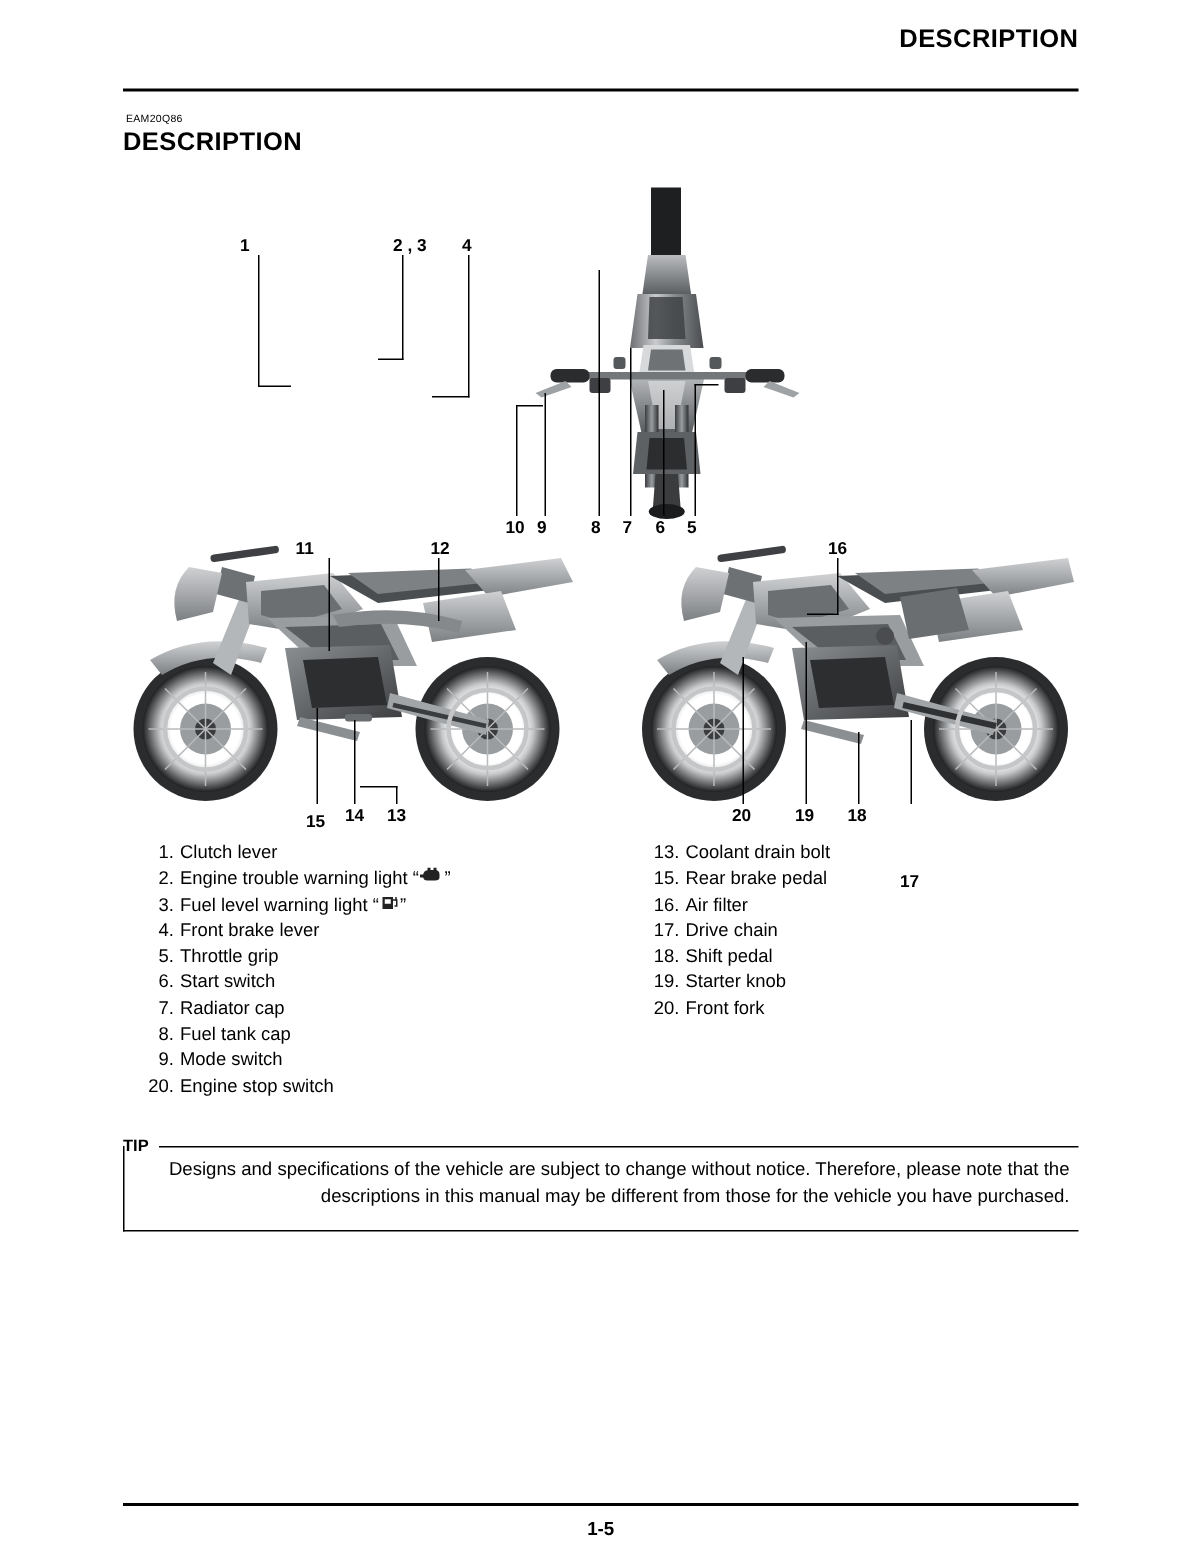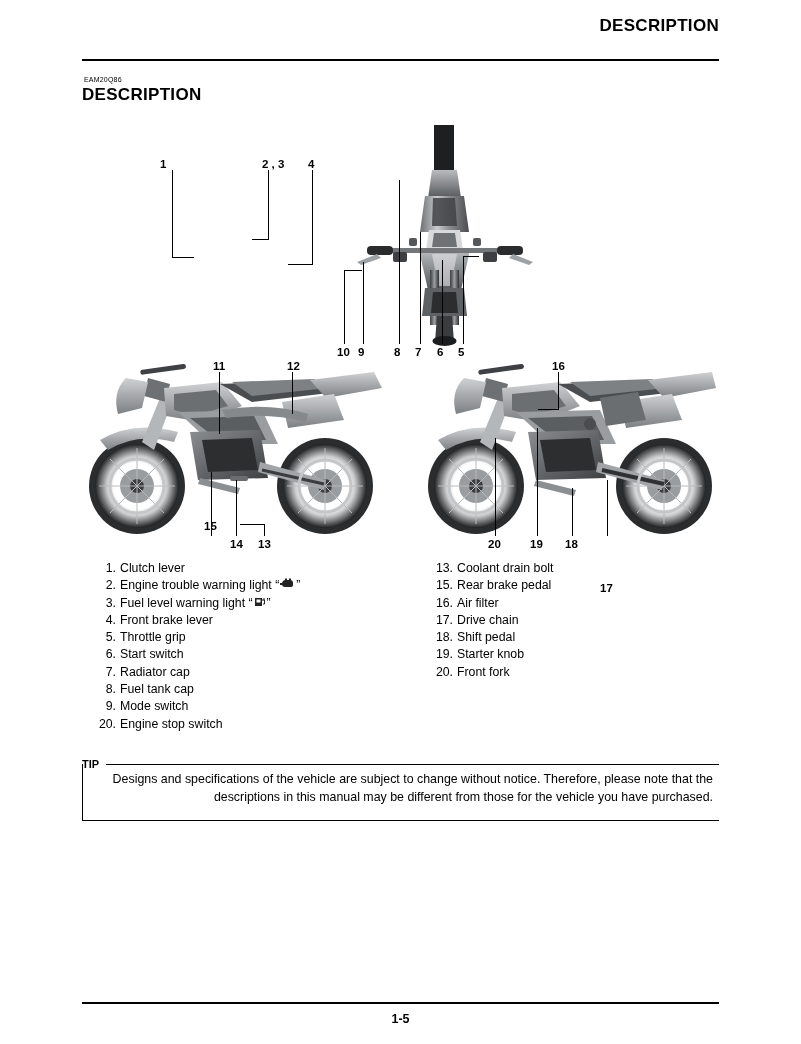--- a/index.html
+++ b/index.html
@@ -340,27 +340,27 @@
       <path d="M180 112 L242 126" stroke="#3a3c3e" stroke-width="3" fill="none"></path>
 
       <rect x="148" y="118" width="18" height="5" rx="2" fill="#6a6d70"></rect>
 
       <path d="M118 120 L158 130 L156 136 L116 126 Z" fill="#8c8f92"></path>
 
       <circle cx="55" cy="128" r="27" fill="none" stroke="#c4c6c8" stroke-width="3"></circle>
       <circle cx="243" cy="128" r="26" fill="none" stroke="#c4c6c8" stroke-width="3"></circle>
     </svg>
 
-    <div class="callout" style="left:131px; top:240px;">11</div>
+    <div class="callout" style="left:115px; top:240px;">11</div>
     <div class="lead" style="left:137px; top:252px; width:1px; height:62px;"></div>
 
     <div class="callout" style="left:205px; top:240px;">12</div>
     <div class="lead" style="left:210px; top:252px; width:1px; height:42px;"></div>
 
-    <div class="callout" style="left:122px; top:400px;">15</div>
+    <div class="callout" style="left:122px; top:422px;">15</div>
     <div class="lead" style="left:129px; top:352px; width:1px; height:64px;"></div>
 
     <div class="callout" style="left:148px; top:418px;">14</div>
     <div class="lead" style="left:154px; top:360px; width:1px; height:56px;"></div>
 
     <div class="callout" style="left:176px; top:418px;">13</div>
     <div class="lead" style="left:182px; top:404px; width:1px; height:12px;"></div>
     <div class="lead" style="left:158px; top:404px; width:25px; height:1px;"></div>
 
     <svg class="art" style="left:332px; top:238px;" width="305" height="185" viewBox="0 0 305 185">

